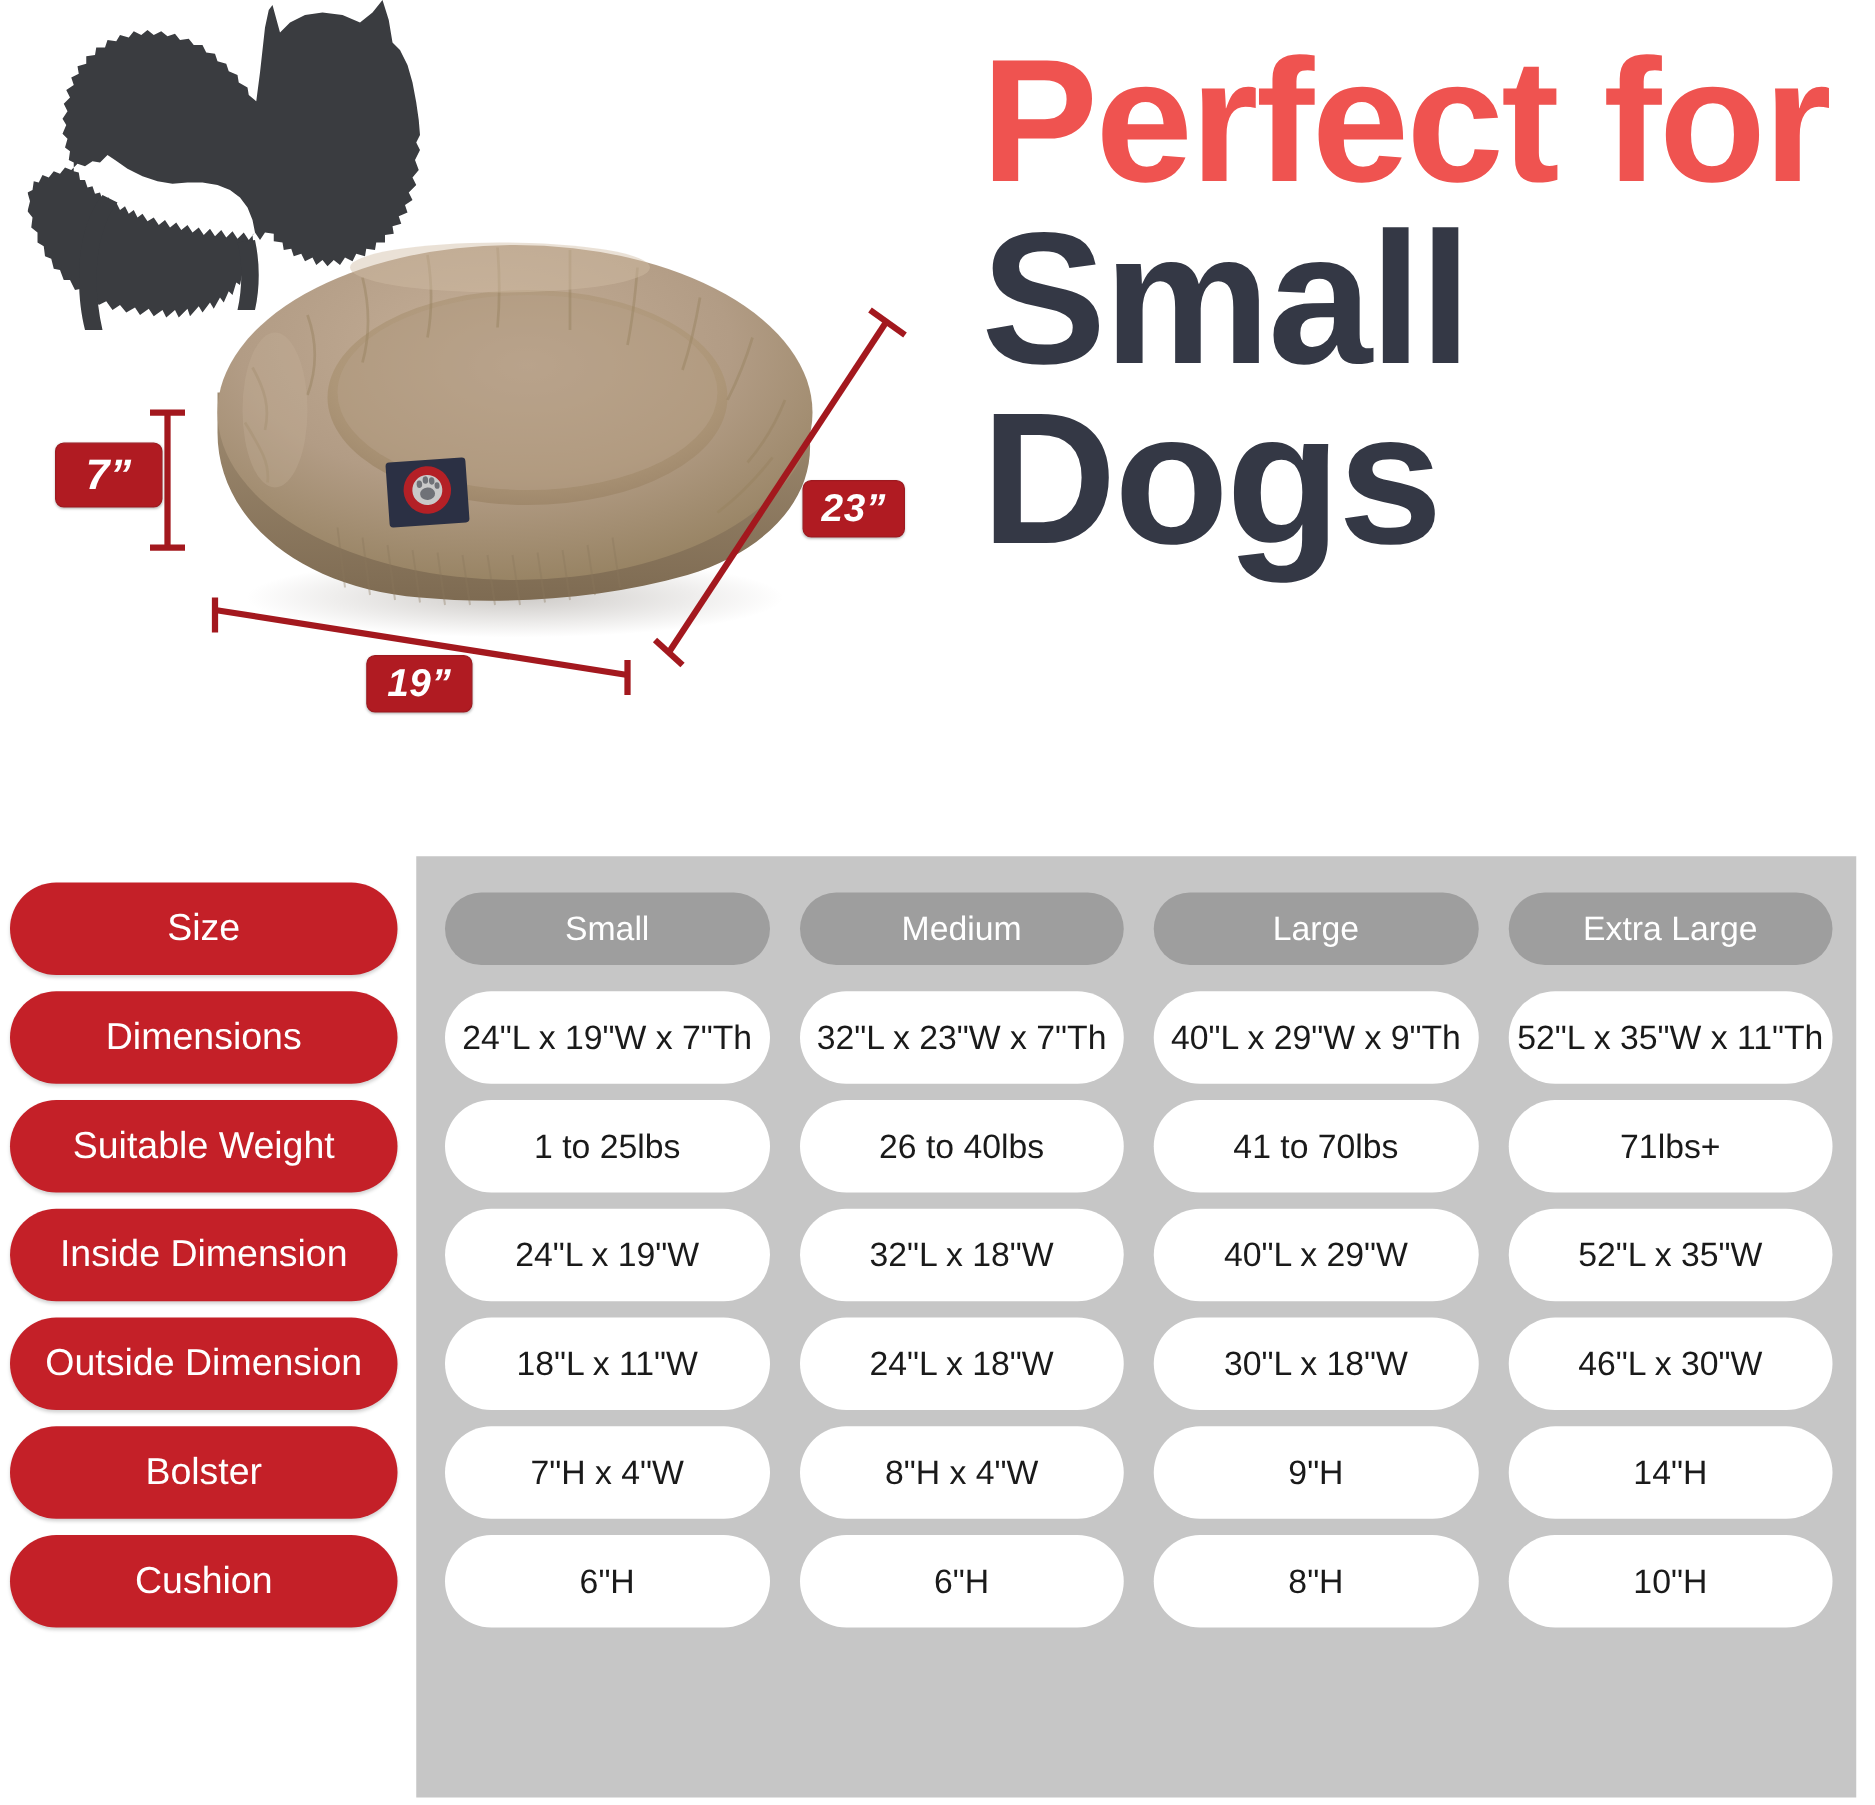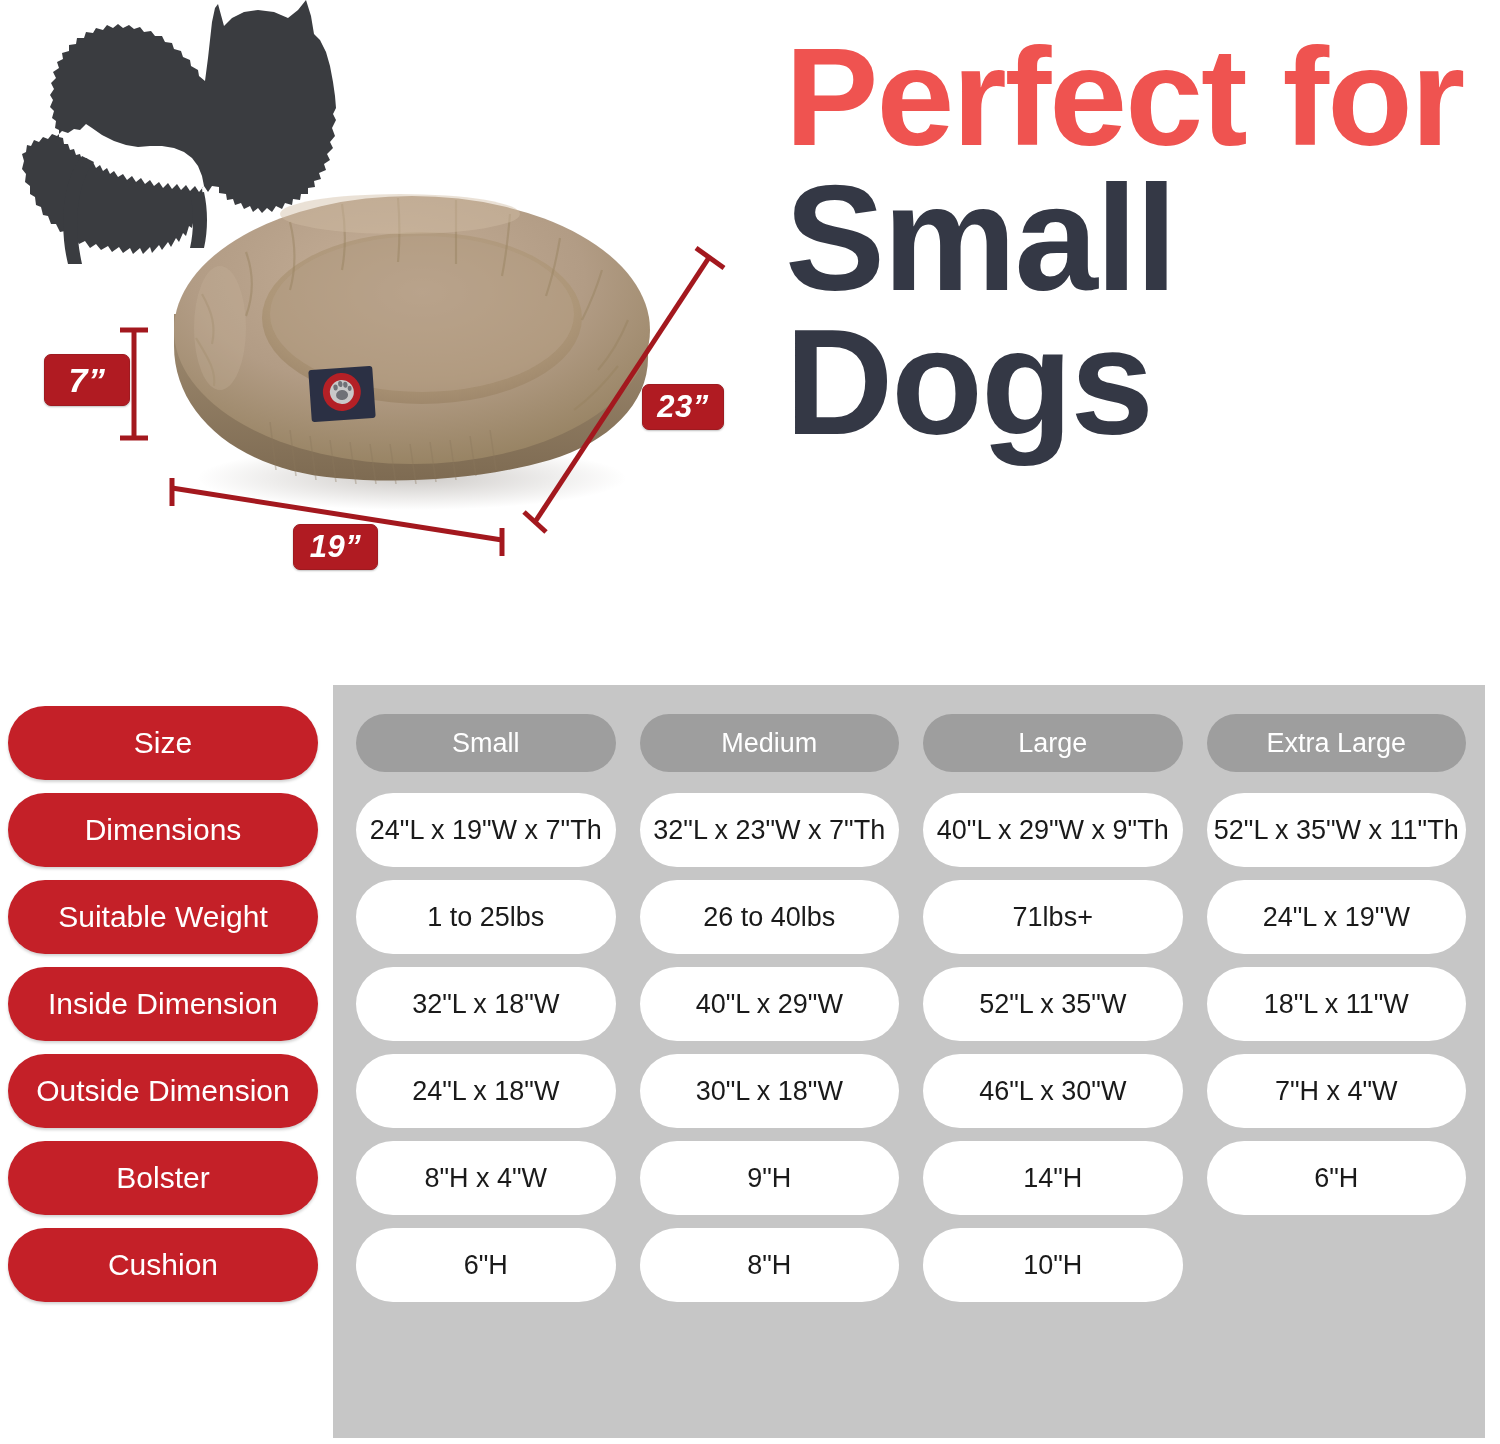--- a/index.html
+++ b/index.html
@@ -347,20 +347,21 @@
     <div class="cell header">Large</div>
     <div class="cell header">Extra Large</div>
 
     <div class="cell value">24"L x 19"W x 7"Th</div>
     <div class="cell value">32"L x 23"W x 7"Th</div>
     <div class="cell value">40"L x 29"W x 9"Th</div>
     <div class="cell value">52"L x 35"W x 11"Th</div>
 
     <div class="cell value">1 to 25lbs</div>
     <div class="cell value">26 to 40lbs</div>
+    <div class="cell value">41 to 70lbs</div>
     <div class="cell value">71lbs+</div>
 
     <div class="cell value">24"L x 19"W</div>
     <div class="cell value">32"L x 18"W</div>
     <div class="cell value">40"L x 29"W</div>
     <div class="cell value">52"L x 35"W</div>
 
     <div class="cell value">18"L x 11"W</div>
     <div class="cell value">24"L x 18"W</div>
     <div class="cell value">30"L x 18"W</div>

